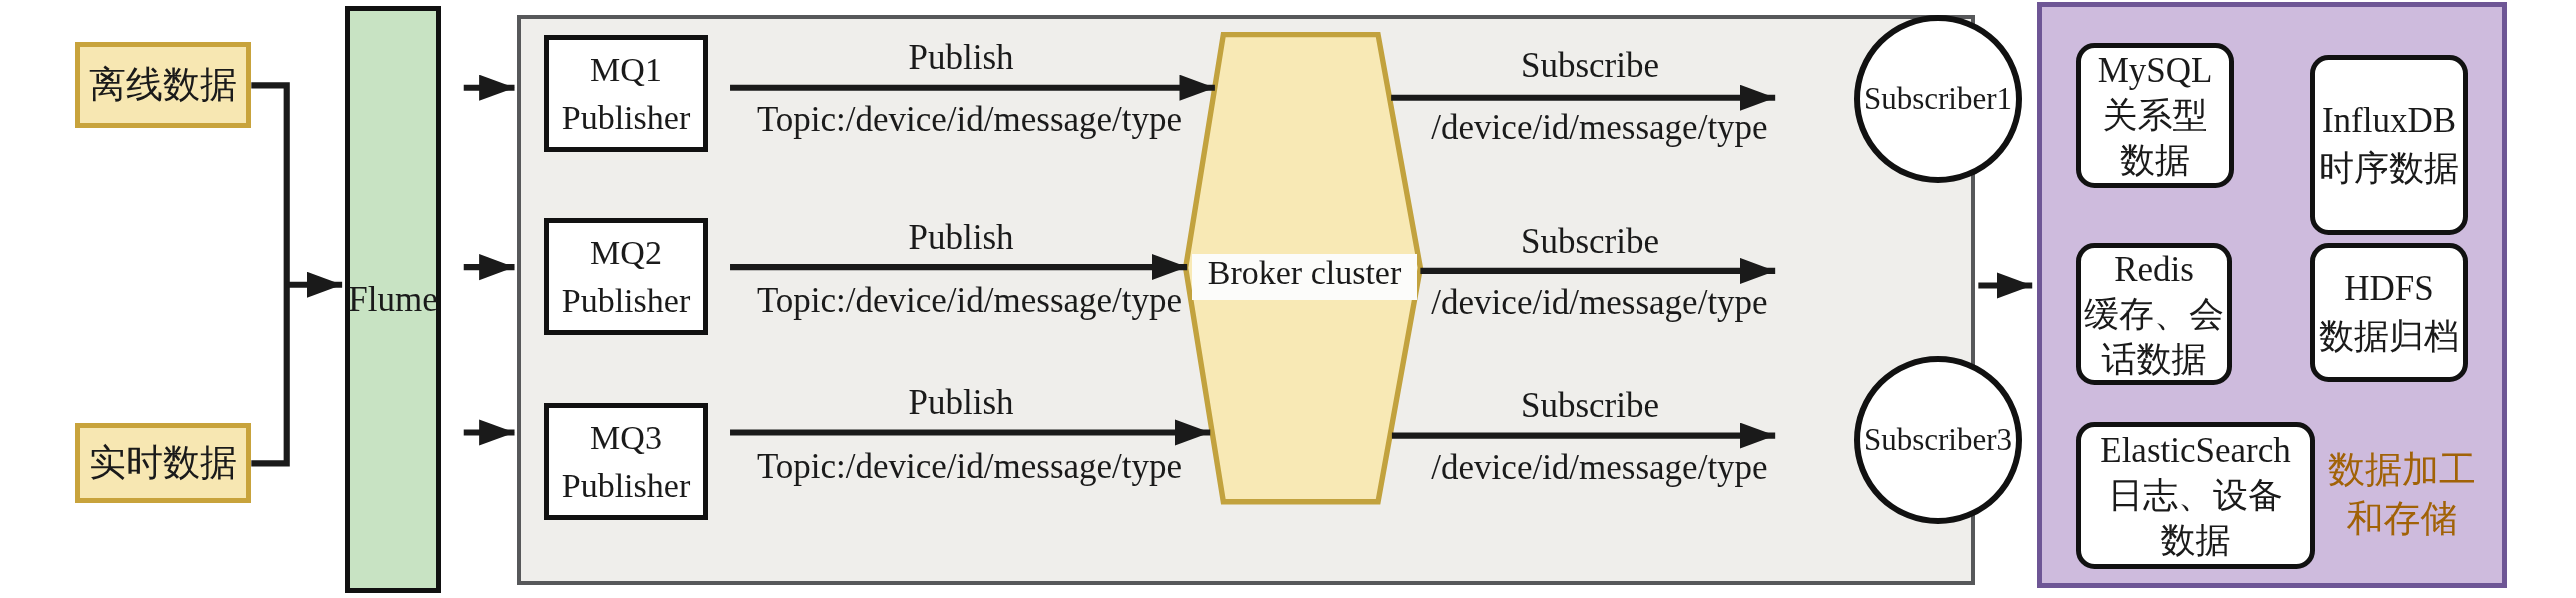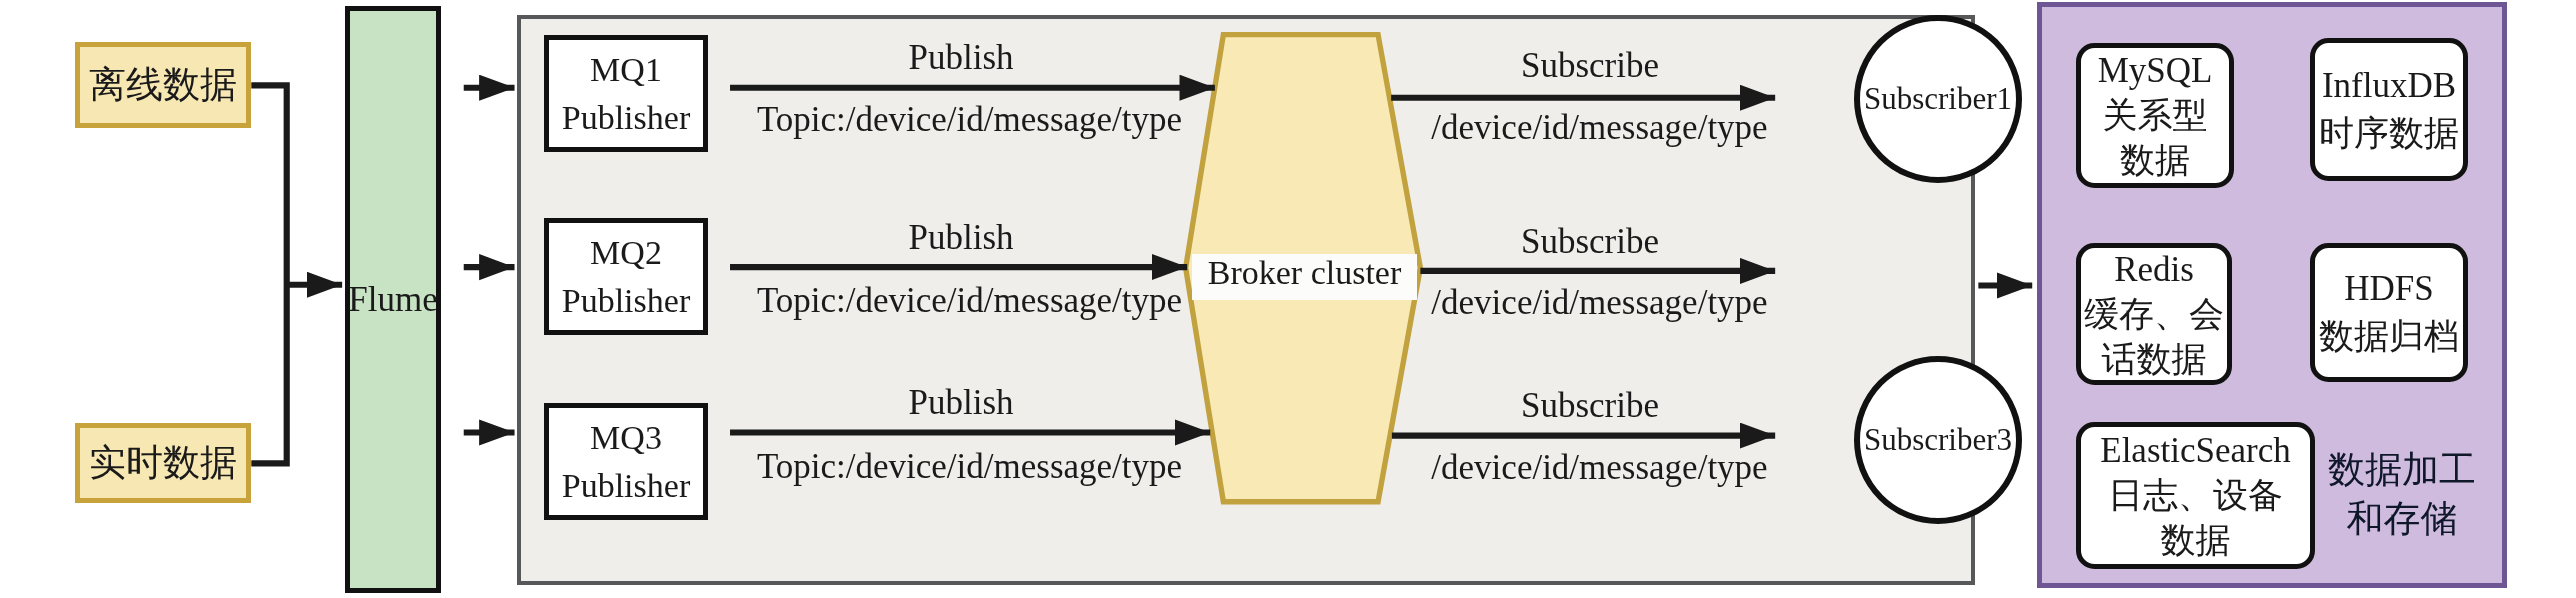--- a/index.html
+++ b/index.html
@@ -75,21 +75,21 @@
     font-size: 31px;
   }
   .store-box {
     border: 5.4px solid var(--c-node_border, #111111);
     border-radius: 18.5px; font-size: 35px; line-height: 45px;
   }
   .store-box span { display: block; }
   .caption {
     left: 2319px; top: 445px; width: 166px;
     font-size: 37px; line-height: 49px; text-align: center; z-index: 3;
-    color: #0f172a;
+    color: #a16207;
   }
 </style>
 </head>
 <body>
 
 <div class="canvas">
 
   <div class="abs panel-mq"></div>
   <div class="abs panel-storage"></div>
 
@@ -170,21 +170,21 @@
   </div>
   <div class="abs node subscriber" style="top:356px">
     <span>Subscriber3</span>
   </div>
 
   <div class="abs node store-box" style="left:2076px;top:43px;width:158px;height:145px">
     <span>MySQL</span>
     <span>关系型</span>
     <span>数据</span>
   </div>
-  <div class="abs node store-box" style="left:2310px;top:38px;width:158px;height:143px;line-height:48px">
+  <div class="abs node store-box" style="left:2310px;top:55px;width:158px;height:180px;line-height:48px">
     <span>InfluxDB</span>
     <span>时序数据</span>
   </div>
   <div class="abs node store-box" style="left:2076px;top:243px;width:156px;height:142px">
     <span>Redis</span>
     <span>缓存、会</span>
     <span>话数据</span>
   </div>
   <div class="abs node store-box" style="left:2310px;top:243px;width:158px;height:139px;line-height:48px">
     <span>HDFS</span>

